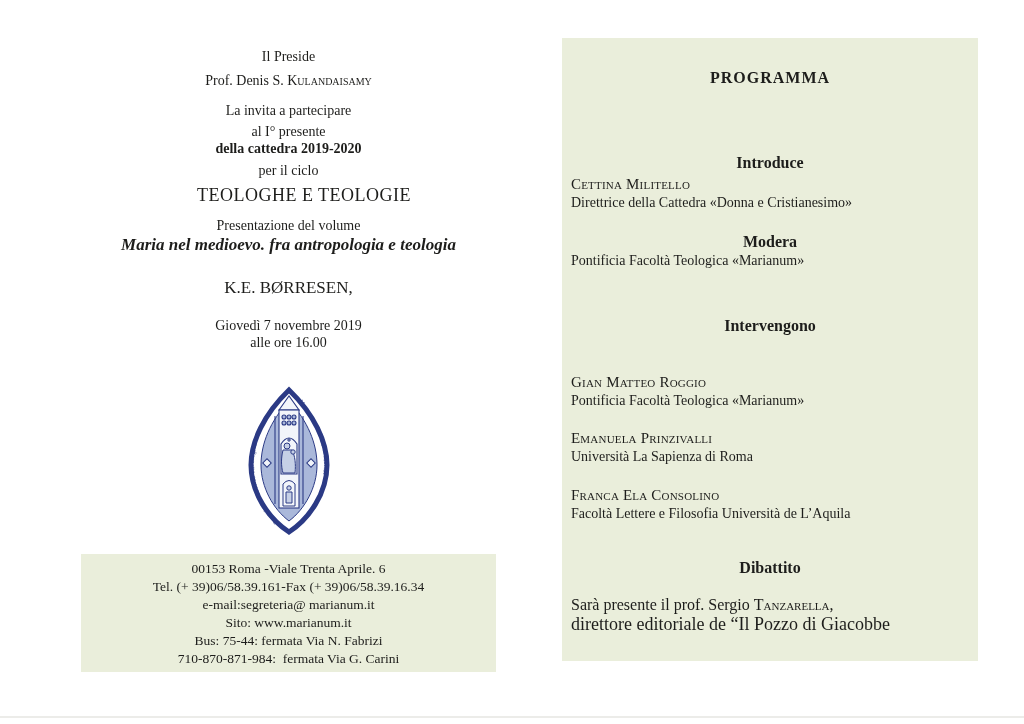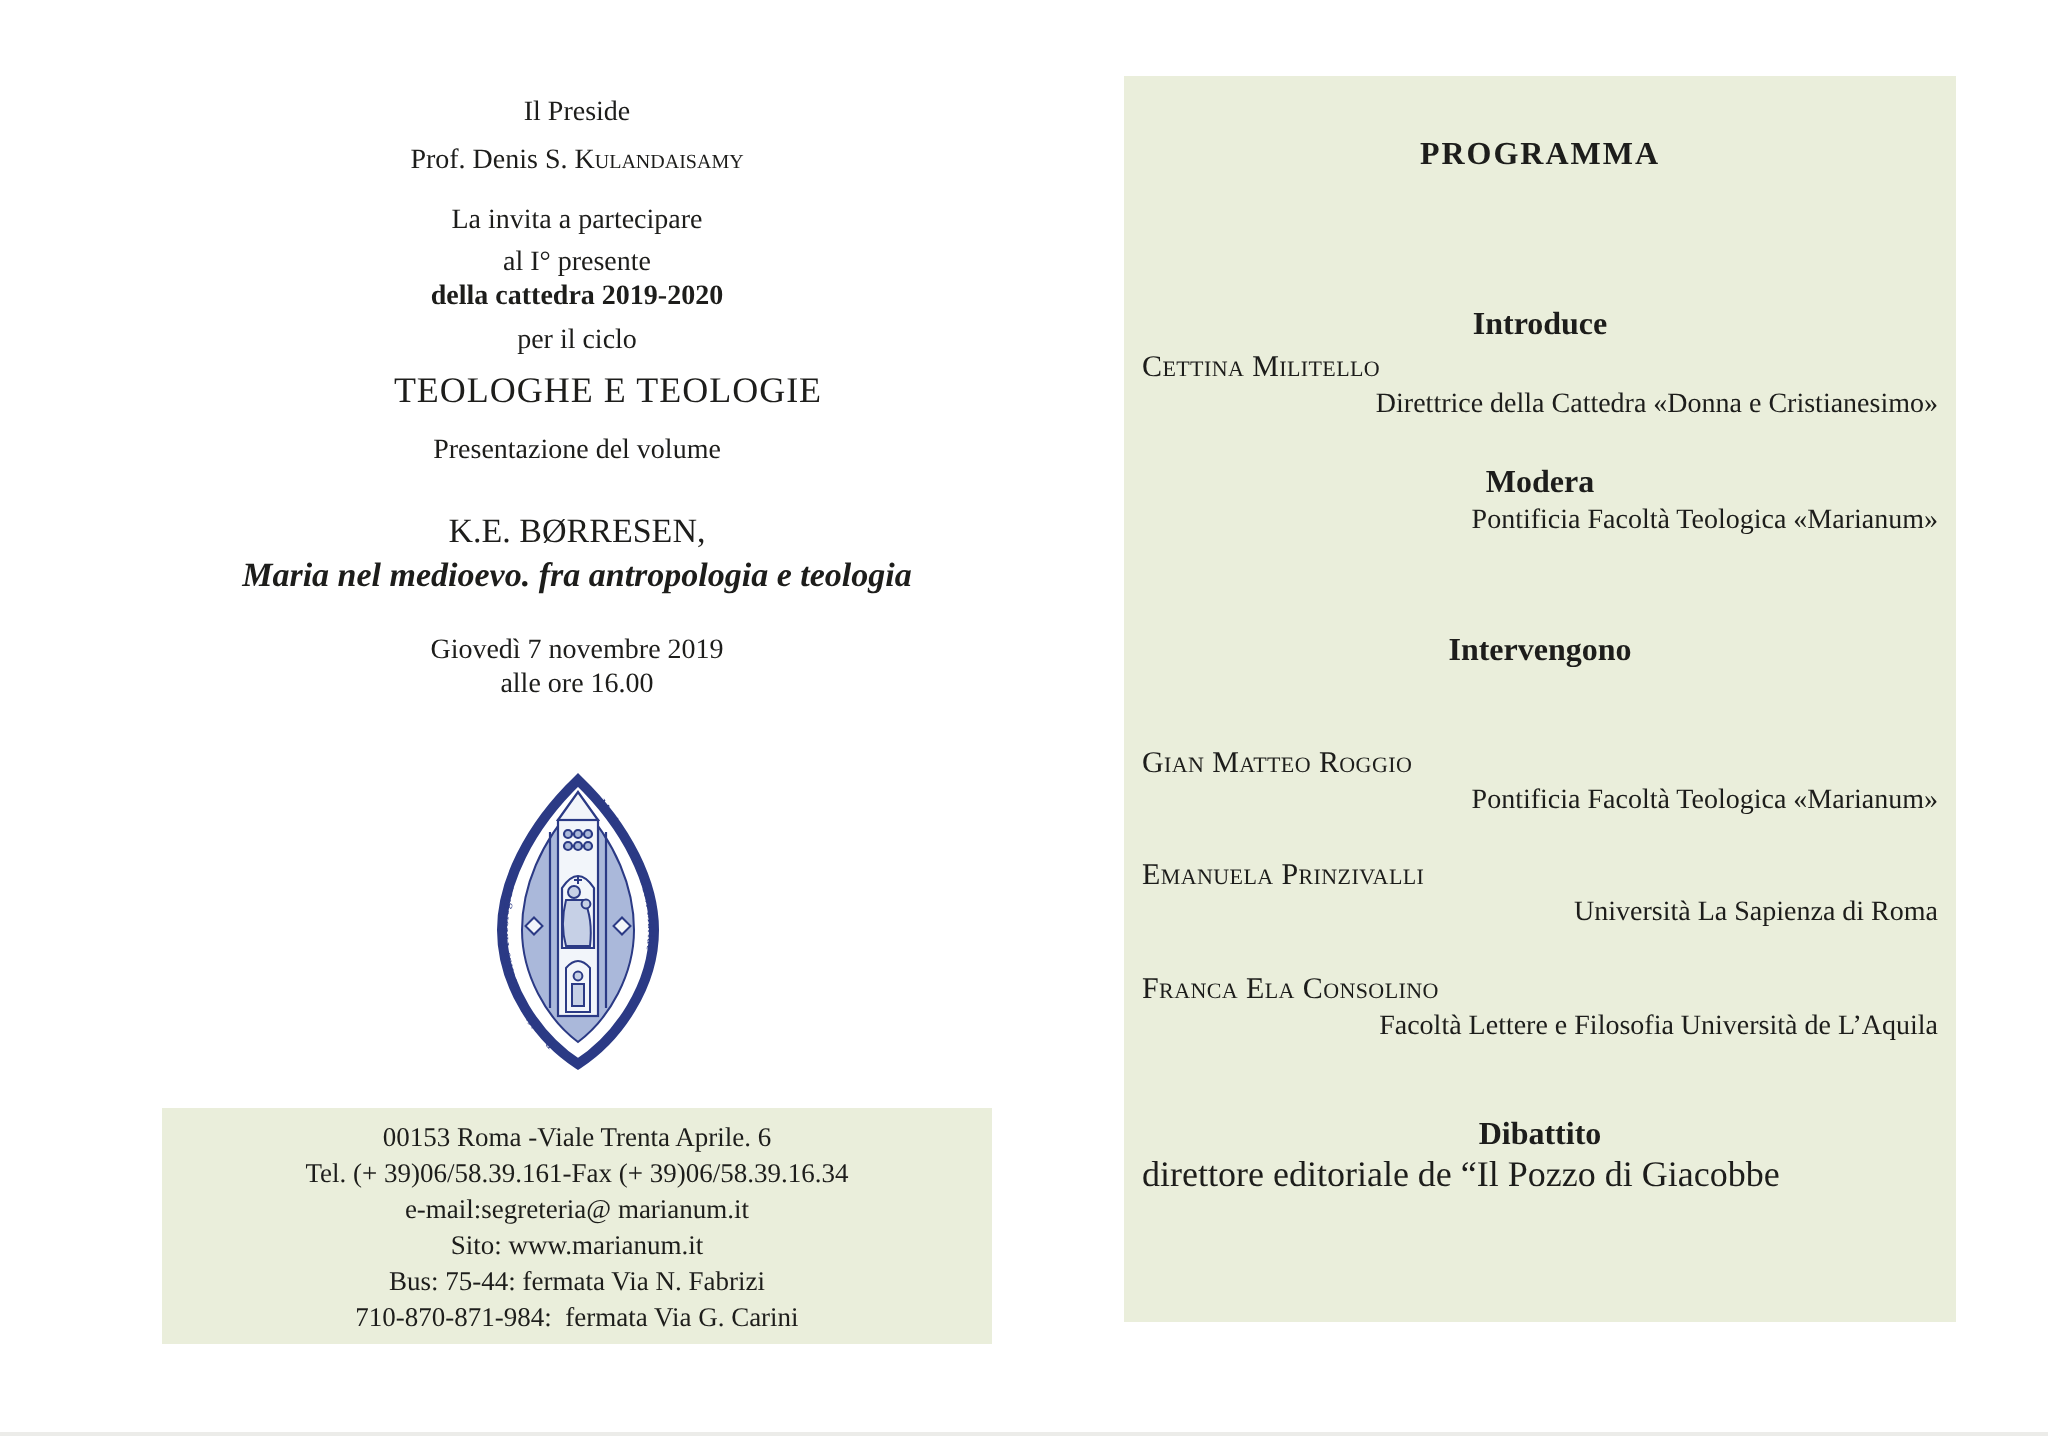--- a/index.html
+++ b/index.html
@@ -72,21 +72,21 @@
     text-align: center;
   }
   .speaker-name {
     font-size: 15px; line-height: 19px;
     font-variant: small-caps;
     letter-spacing: 0.2px;
     text-align: left;
   }
   .speaker-affil {
     font-size: 14px; line-height: 18px;
-    text-align: right;
+    text-align: left;
   }
   .closing-main { font-size: 16px; line-height: 21px; text-align: left; }
   .closing-sub  { font-size: 18px; line-height: 18px; text-align: left; }
 
   .page-sep {
     position: absolute; left: 0; top: 716px;
     width: 1024px; height: 2px;
     background: #ecece9;
   }
 </style>
@@ -98,22 +98,22 @@
   <div class="line t14 mt0">Il Preside</div>
 
   <div class="line t14 mt7"><span>Prof. Denis S. </span><span class="sc">Kulandaisamy</span></div>
 
   <div class="line t14 mt13">La invita a partecipare</div>
   <div class="line t14 mt4">al I° presente</div>
   <div class="line t14 b mt0">della cattedra 2019-2020</div>
   <div class="line t14 mt5">per il ciclo</div>
   <div class="line t13b mt8">TEOLOGHE E TEOLOGIE</div>
   <div class="line t14 mt13">Presentazione del volume</div>
+  <div class="line t17bi mt0">Maria nel medioevo. fra antropologia e teologia</div>
   <div class="line t17 mt21">K.E. BØRRESEN,</div>
-  <div class="line t17bi mt0">Maria nel medioevo. fra antropologia e teologia</div>
   <div class="line t14 mt18">Giovedì 7 novembre 2019</div>
   <div class="line t14 mt0">alle ore 16.00</div>
 
   <svg class="seal" viewBox="0 0 108 150" xmlns="http://www.w3.org/2000/svg">
     <defs>
       <path id="sealTextL" d="M 47,140 C 30,126 19,102 19,78 C 19,56 30,32 48,11" fill="none"></path>
       <path id="sealTextR" d="M 60,11 C 78,32 89,56 89,78 C 89,102 78,126 61,140" fill="none"></path>
     </defs>
 
     <path d="M54,4 C29,28 16,56 16,79 C16,107 34,133 54,146 C74,133 92,107 92,79 C92,56 79,28 54,4 Z" fill="#ffffff" stroke="#2b3a85" stroke-width="5"></path>
@@ -182,16 +182,17 @@
   <div class="sec-heading mt46">Intervengono</div>
   <div class="speaker-name mt37">Gian Matteo Roggio</div>
   <div class="speaker-affil">Pontificia Facoltà Teologica «Marianum»</div>
   <div class="speaker-name mt19">Emanuela Prinzivalli</div>
   <div class="speaker-affil">Università La Sapienza di Roma</div>
   <div class="speaker-name mt20">Franca Ela Consolino</div>
   <div class="speaker-affil">Facoltà Lettere e Filosofia Università de L’Aquila</div>
 
   <div class="sec-heading mt35">Dibattito</div>
 
+  <div class="closing-main mt16"><span>Sarà presente il prof. Sergio </span><span class="sc">Tanzarella</span><span>,</span></div>
   <div class="closing-sub">direttore editoriale de “Il Pozzo di Giacobbe</div>
 </div>
 
 <div class="page-sep"></div>
 
 </body></html>

